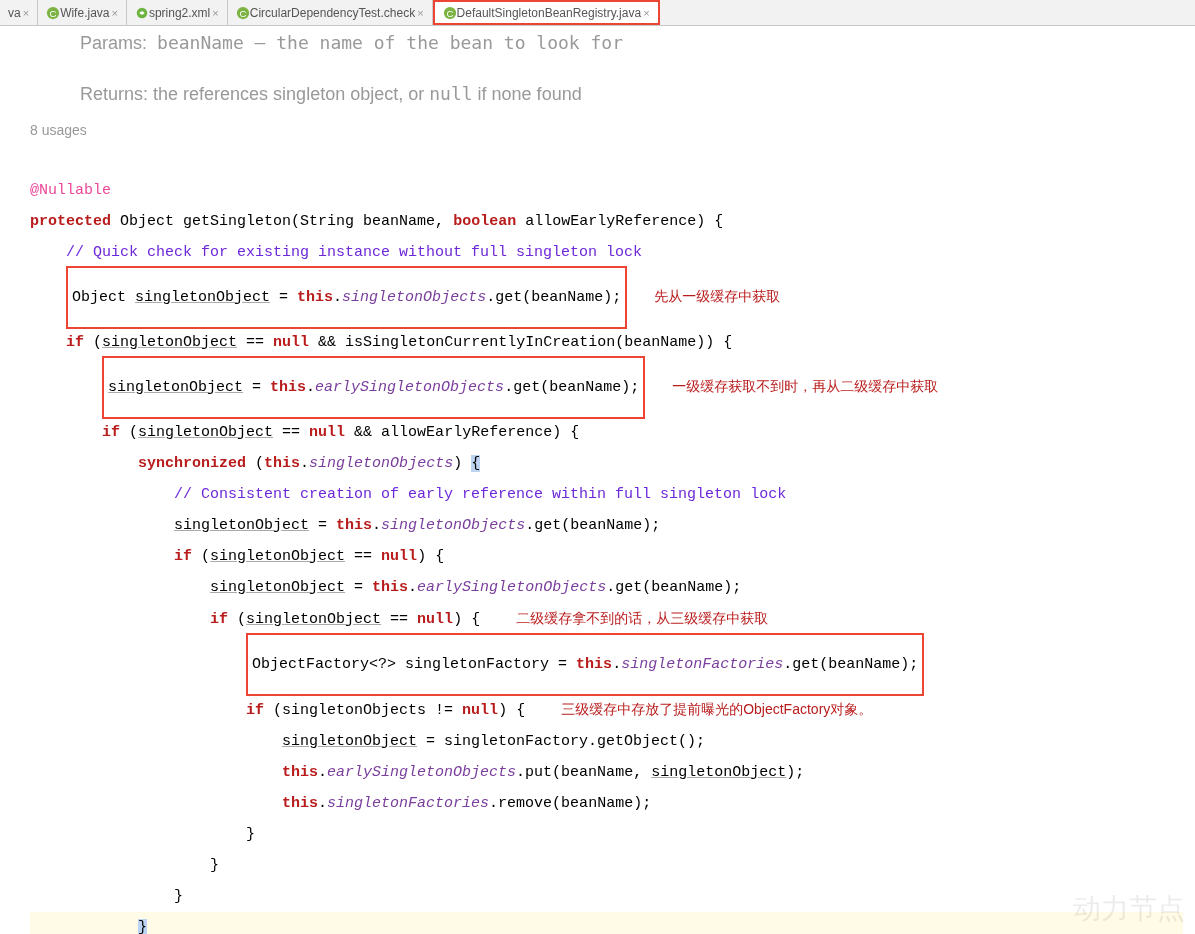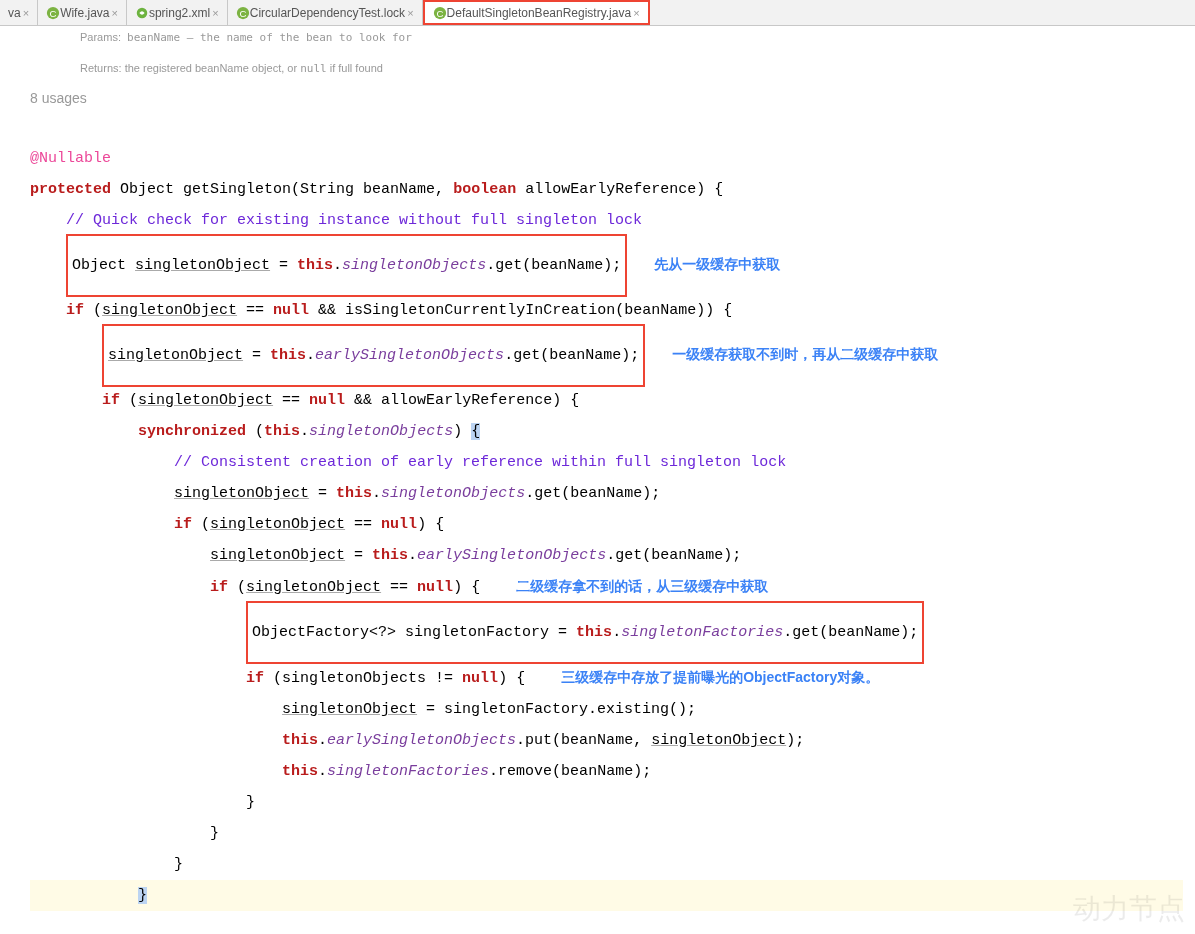--- a/index.html
+++ b/index.html
@@ -3,33 +3,33 @@
 <meta charset="utf-8">
 <style>
   * { margin: 0; padding: 0; box-sizing: border-box; }
   body { font-family: Consolas, 'Courier New', monospace; font-size: 15px; background: #fff; color: #000; overflow-x: auto; }
   .tabbar { display: flex; align-items: stretch; height: 26px; background: #f2f2f2; border-bottom: 1px solid #c8c8c8; font-family: "Segoe UI", sans-serif; font-size: 12px; }
   .tab { display: flex; align-items: center; padding: 0 8px; border-right: 1px solid #c8c8c8; color: #555; cursor: pointer; }
   .tab.active { background: #fff; border-bottom: 2px solid #3874d1; }
   .tab.active-hl { border: 2px solid #e43; }
   .tab .icon { width: 14px; height: 14px; }
   .close { color: #999; font-size: 11px; padding-left: 2px; }
-  .docinfo { color: #999; font-size: 11px; font-family: "Segoe UI", sans-serif; padding: 4px 26px 4px 80px; line-height: 1.4; }
+  .docinfo { color: #999; font-size: 18px; font-family: "Segoe UI", sans-serif; padding: 4px 26px 4px 80px; line-height: 1.4; }
   .docinfo .mono { font-family: Consolas, monospace; }
   .usages { color: #999; font-size: 14px; padding: 10px 0 6px 30px; font-family: "Segoe UI", sans-serif; }
   .code { padding: 0 12px 12px 30px; line-height: 31px; white-space: pre; }
   .k  { color: #b91c1c; font-weight: bold; } 
   .t  { color: #000; } 
   .fn { color: #7a3e9d; font-style: italic; } 
   .c  { color: #6d28d9; } 
   .ann{ color: #ec4899; } 
   .u  { text-decoration: underline; text-decoration-color: #aaa; }
   .hl-caret  { background: #bcd4f2; }
   .redbox { border: 2px solid #e43; padding: 16px 4px; margin: -2px 0; display: inline-block; line-height: 27px; }
-  .redtxt { color: #3b82f6; font-weight: bold; font-family: "Microsoft YaHei", sans-serif; font-size: 14px; }
+  .redtxt { color: #b91c1c; font-weight: normal; font-family: "Microsoft YaHei", sans-serif; font-size: 14px; }
   .caretline { background: #fffbe6; display: block; width: 100%; }
   .watermark { position: fixed; bottom: 6px; right: 10px; color: rgba(0,0,0,0.08); font-size: 28px; font-family: "Microsoft YaHei", sans-serif; pointer-events: none; }
 </style>
 </head>
 <body>
 
 <div class="tabbar">
   <div class="tab">
     <span>va</span>
     <span class="close">×</span>
@@ -48,58 +48,58 @@
         <path d="M5 8 Q8 4 11 8 Q8 12 5 8" fill="#fff"></path>
       </svg>
     <span>spring2.xml</span>
     <span class="close">×</span>
   </div>
   <div class="tab">
     <svg class="icon" viewBox="0 0 16 16">
         <circle cx="8" cy="8" r="7" fill="#7cb342"></circle>
         <text x="8" y="12" text-anchor="middle" fill="#fff" font-size="11" font-family="sans-serif">C</text>
       </svg>
-    <span>CircularDependencyTest.lock</span>
+    <span>CircularDependencyTest.check</span>
     <span class="close">×</span>
   </div>
   <div class="tab active active-hl">
     <svg class="icon" viewBox="0 0 16 16">
         <circle cx="8" cy="8" r="7" fill="#7cb342"></circle>
         <text x="8" y="12" text-anchor="middle" fill="#fff" font-size="11" font-family="sans-serif">C</text>
       </svg>
     <span>DefaultSingletonBeanRegistry.java</span>
     <span class="close">×</span>
   </div>
 </div>
 
 <div class="docinfo">
   <span>Params:</span> &nbsp;<span class="mono">beanName – the name of the bean to look for</span><br>
   &nbsp;&nbsp;&nbsp;&nbsp;&nbsp;&nbsp;&nbsp;&nbsp;&nbsp;&nbsp;&nbsp;&nbsp;&nbsp;&nbsp;&nbsp;<br>
-  <span>Returns:</span> <span>the registered beanName object, or </span><span class="mono">null</span><span> if full found</span>
+  <span>Returns:</span> <span>the references singleton object, or </span><span class="mono">null</span><span> if none found</span>
 </div>
 
 <div class="usages">8 usages</div>
 
 <div class="code">
 <span class="ann">@Nullable</span>
 <span class="k">protected</span> <span class="t">Object</span> <span class="t">getSingleton</span><span class="t">(String beanName, </span><span class="k">boolean</span><span class="t"> allowEarlyReference) {</span>
     <span class="c">// Quick check for existing instance without full singleton lock</span>
     <span class="redbox"><span class="t">Object </span><span class="t u">singletonObject</span><span> = </span><span class="k">this</span><span>.</span><span class="fn">singletonObjects</span><span>.get(beanName);</span></span>   <span class="redtxt">先从一级缓存中获取</span>
     <span class="k">if</span><span> (</span><span class="t u">singletonObject</span><span> == </span><span class="k">null</span><span> &amp;&amp; isSingletonCurrentlyInCreation(beanName)) {</span>
         <span class="redbox"><span class="t u">singletonObject</span><span> = </span><span class="k">this</span><span>.</span><span class="fn">earlySingletonObjects</span><span>.get(beanName);</span></span>   <span class="redtxt">一级缓存获取不到时，再从二级缓存中获取</span>
         <span class="k">if</span><span> (</span><span class="t u">singletonObject</span><span> == </span><span class="k">null</span><span> &amp;&amp; allowEarlyReference) {</span>
             <span class="k">synchronized</span><span> (</span><span class="k">this</span><span>.</span><span class="fn">singletonObjects</span><span>) </span><span class="hl-caret">{</span>
                 <span class="c">// Consistent creation of early reference within full singleton lock</span>
                 <span class="t u">singletonObject</span><span> = </span><span class="k">this</span><span>.</span><span class="fn">singletonObjects</span><span>.get(beanName);</span>
                 <span class="k">if</span><span> (</span><span class="t u">singletonObject</span><span> == </span><span class="k">null</span><span>) {</span>
                     <span class="t u">singletonObject</span><span> = </span><span class="k">this</span><span>.</span><span class="fn">earlySingletonObjects</span><span>.get(beanName);</span>
                     <span class="k">if</span><span> (</span><span class="t u">singletonObject</span><span> == </span><span class="k">null</span><span>) {</span>    <span class="redtxt">二级缓存拿不到的话，从三级缓存中获取</span>
                         <span class="redbox"><span>ObjectFactory&lt;?&gt; singletonFactory = </span><span class="k">this</span><span>.</span><span class="fn">singletonFactories</span><span>.get(beanName);</span></span>
                         <span class="k">if</span><span> (singletonObjects != </span><span class="k">null</span><span>) {</span>    <span class="redtxt">三级缓存中存放了提前曝光的ObjectFactory对象。</span>
-                            <span class="t u">singletonObject</span><span> = singletonFactory.existing();</span>
+                            <span class="t u">singletonObject</span><span> = singletonFactory.getObject();</span>
                             <span class="k">this</span><span>.</span><span class="fn">earlySingletonObjects</span><span>.put(beanName, </span><span class="t u">singletonObject</span><span>);</span>
                             <span class="k">this</span><span>.</span><span class="fn">singletonFactories</span><span>.remove(beanName);</span>
                         <span>}</span>
                     <span>}</span>
                 <span>}</span>
 <span class="caretline">            <span class="hl-caret">}</span></span>
         <span>}</span>
     <span>}</span>
      
 

